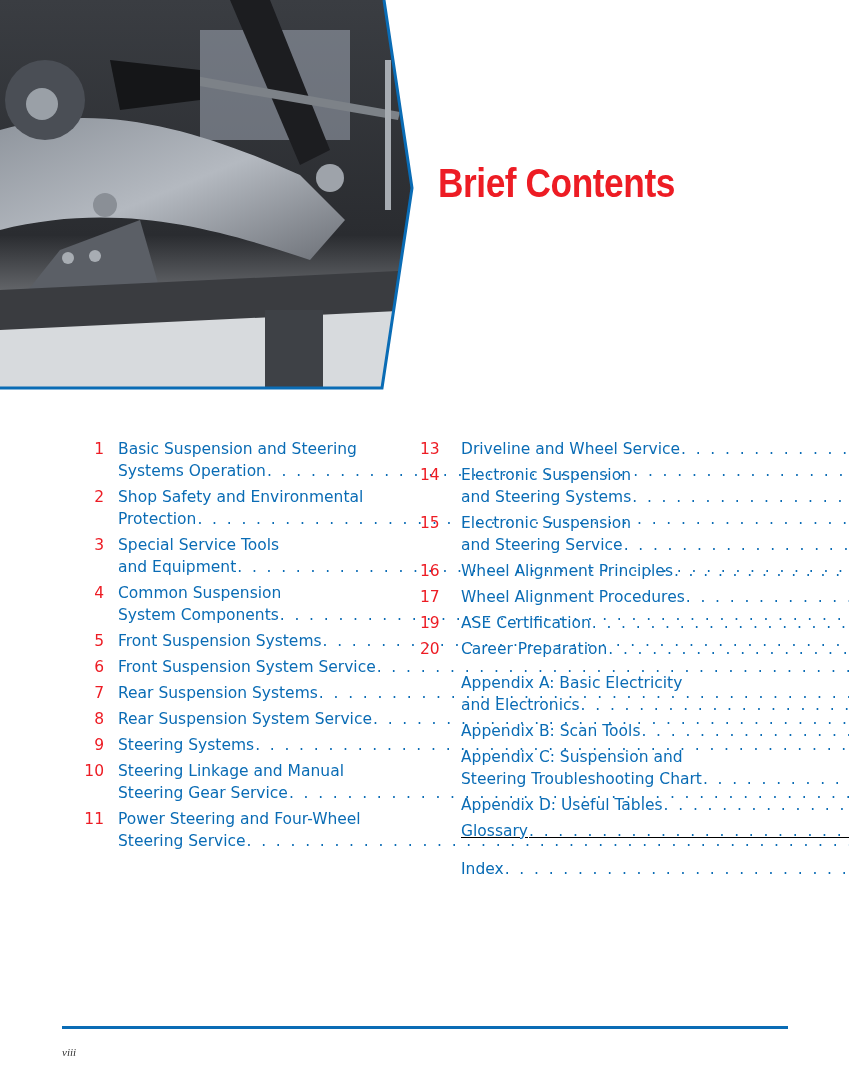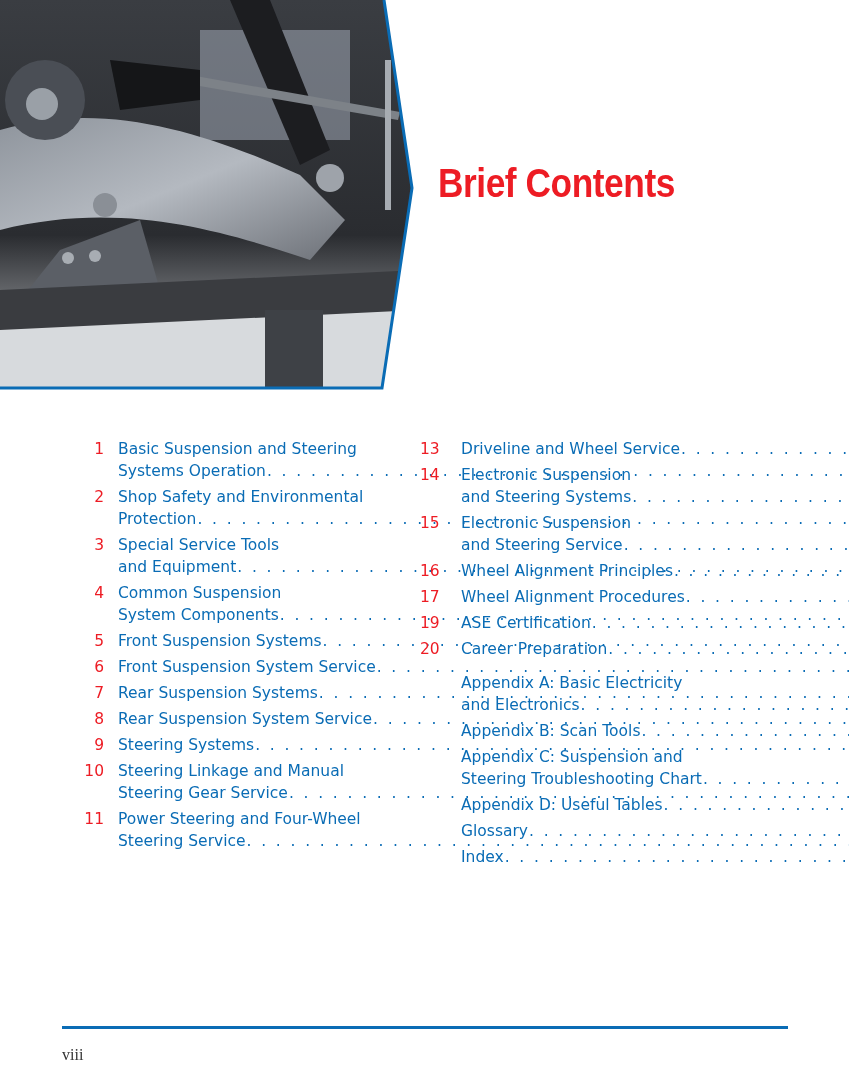--- a/index.html
+++ b/index.html
@@ -21,21 +21,21 @@
   .body { flex: 1; color: #0a6cb5; font-size: 15.5px; line-height: 22px; padding-left: 14px; }
   .line2 { display: flex; align-items: baseline; white-space: nowrap; overflow: hidden; }
   .dots { flex: 1; overflow: hidden; white-space: nowrap; letter-spacing: 2.4px; margin: 0 1px; }
   .dots::before { content: ". . . . . . . . . . . . . . . . . . . . . . . . . . . . . . . . . . . . . . . . . . . . . . . . . . . . . ."; }
   .col.right .entry.appx .body { padding-left: 41px; }
   .col.right .num { width: 28px; }
   .col.right .num span { width: 28px; text-align: left; }
   .col.right .body { padding-left: 13px; }
 
   .rule { position: absolute; left: 62px; top: 1026px; width: 726px; height: 3px; background: #0a6cb5; }
-  .folio { position: absolute; left: 62px; top: 1046px; font-family: "Liberation Serif", serif; font-size: 16px; color: #333; }
+  .folio { position: absolute; left: 62px; top: 1046px; font-family: "Liberation Serif", serif; font-size: 11px; color: #333; font-style: italic; }
 </style>
 </head>
 <body>
 
 <div class="hero">
   <svg width="420" height="392" viewBox="0 0 420 392" xmlns="http://www.w3.org/2000/svg">
     <defs>
       <clipPath id="hexclip">
           <polygon points="0,0 384,0 412,188 382,388 0,388"></polygon>
         </clipPath>
@@ -284,21 +284,21 @@
       </div>
     </div>
     <div class="entry appx">
       <div class="body">
         <div class="line2">
           <span>Appendix D: Useful Tables</span>
           <span class="dots"></span>
         </div>
       </div>
     </div>
-    <div class="entry appx" style="margin-bottom: 4px;">
+    <div class="entry appx" style="margin-bottom: 16px; text-decoration: underline;">
       <div class="body">
         <div class="line2">
           <span>Glossary</span>
           <span class="dots"></span>
         </div>
       </div>
     </div>
     <div class="entry appx" style="margin-bottom: 12px;">
       <div class="body">
         <div class="line2">

